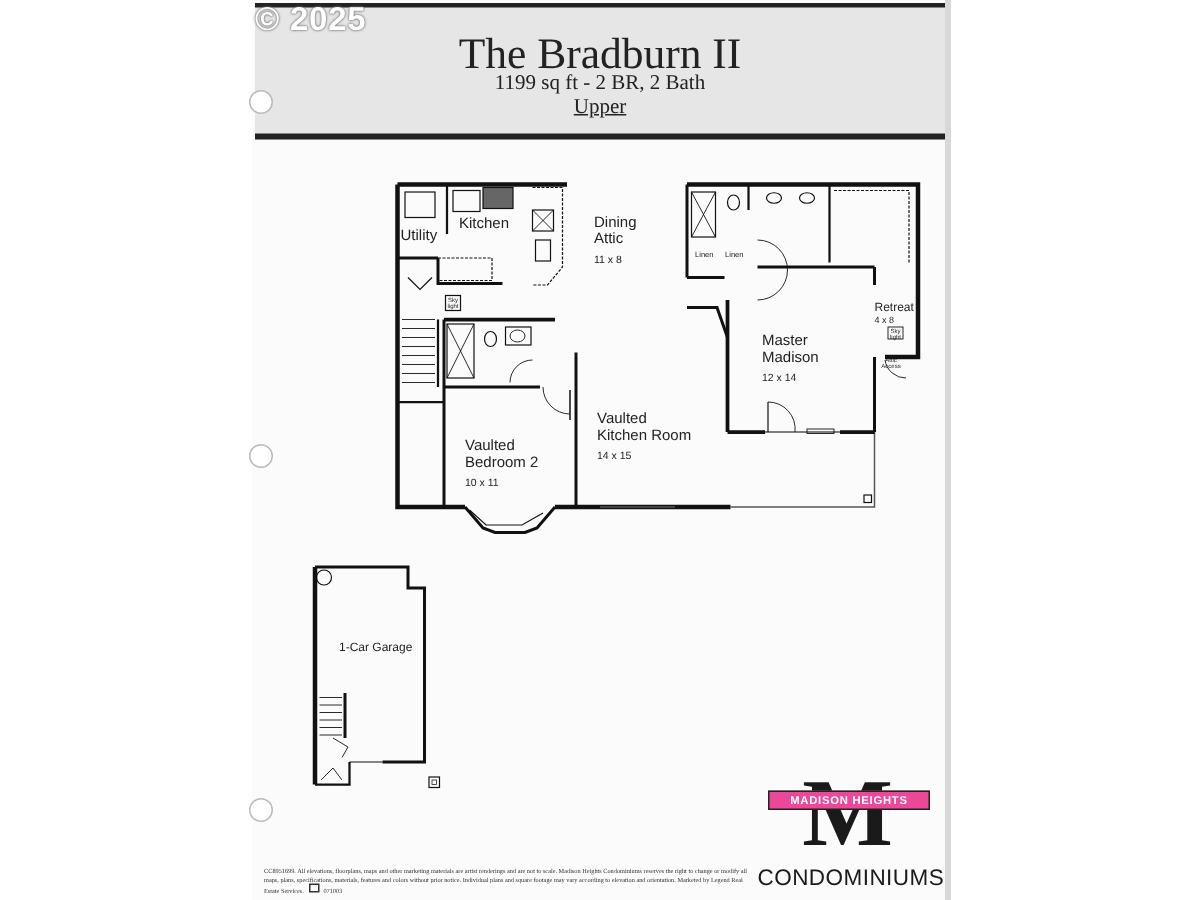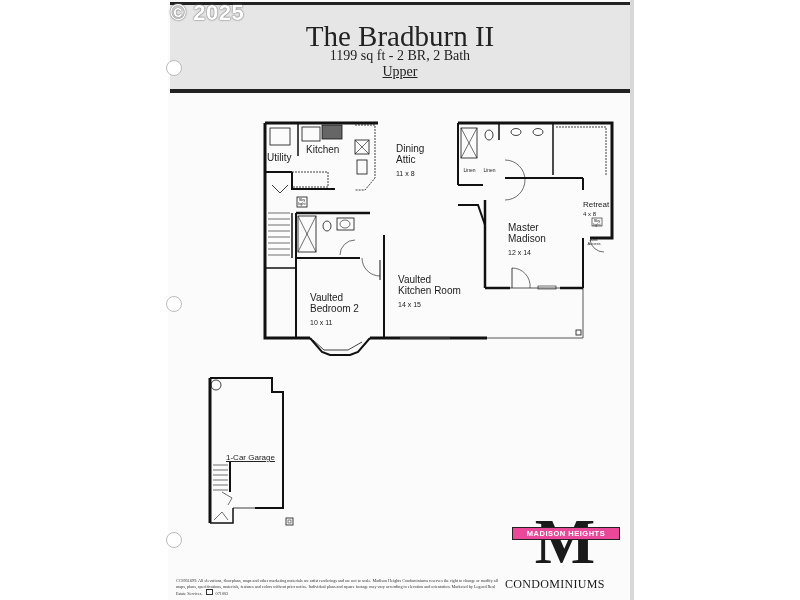--- a/index.html
+++ b/index.html
@@ -16,21 +16,21 @@
 
   .plan { position:absolute; left:0; top:0; width:800px; height:600px; }
   .room-label { position:absolute; font-size:10px; color:#222; text-align:left; line-height:11px; }
   .dim { font-size:7px; display:block; margin-top:3px; }
   .small-label { position:absolute; font-size:5px; color:#222; text-align:center; line-height:6px; }
 
   .footer-text { position:absolute; left:176px; top:578px; width:330px; font-family:"Liberation Serif", serif; font-size:4.2px; line-height:5.5px; color:#333; }
   .logo { position:absolute; left:505px; top:515px; width:120px; height:80px; }
   .logo-m { position:absolute; left:18px; top:-8px; width:84px; text-align:center; font-family:"Liberation Serif", serif; font-size:64px; font-weight:bold; color:#1a1a1a; line-height:70px; }
   .logo-band { position:absolute; left:7px; top:12px; width:106px; height:11px; background:#ec4899; border:1px solid #222; color:#fff; font-size:7.5px; font-weight:bold; text-align:center; line-height:11px; letter-spacing:0.5px; }
-  .logo-sub { position:absolute; left:0; top:62px; width:120px; text-align:left; font-family:Liberation Serif, serif; font-size:12px; color:#1a1a1a; letter-spacing:0.3px; }
+  .logo-sub { position:absolute; left:0; top:62px; width:120px; text-align:center; font-family:Liberation Sans, sans-serif; font-size:15px; color:#1a1a1a; letter-spacing:0.3px; }
 </style>
 </head>
 <body>
 
 <div class="page"></div>
 <div class="page-edge"></div>
 
 <div class="header-band"></div>
 <div class="copyright">© 2025</div>
 <div class="punch" style="left:166px; top:60px;"></div>
@@ -185,21 +185,21 @@
 <div class="small-label" style="left:296px; top:198px; width:12px; font-size:4px; line-height:4px;">
   <span>Sky</span><br><span>light</span>
 </div>
 <div class="small-label" style="left:592px; top:219px; width:10px; font-size:4px; line-height:4px;">
   <span>Sky</span><br><span>light</span>
 </div>
 <div class="small-label" style="left:586px; top:238px; width:16px; font-size:4px; line-height:4px;">
   <span>Attic</span><br><span>Access</span>
 </div>
 
-<div class="room-label" style="left:226px; top:452px; width:60px; font-size:8px;text-decoration:underline;">1-Car Garage</div>
+<div class="room-label" style="left:226px; top:426px; width:60px; font-size:8px;">1-Car Garage</div>
 
 <div class="footer-text">
   <span>CC8951699. All elevations, floorplans, maps and other marketing materials are artist renderings and are not to scale. Madison Heights Condominiums reserves the right to change or modify all maps, plans, specifications, materials, features and colors without prior notice. Individual plans and square footage may vary according to elevation and orientation. Marketed by Legend Real Estate Services.</span>
   <span style="display:inline-block; width:5px; height:4px; border:0.6px solid #333; margin:0 2px;"></span>
   <span>071003</span>
 </div>
 
 <div class="logo">
   <div class="logo-m">M</div>
   <div class="logo-band">MADISON HEIGHTS</div>

